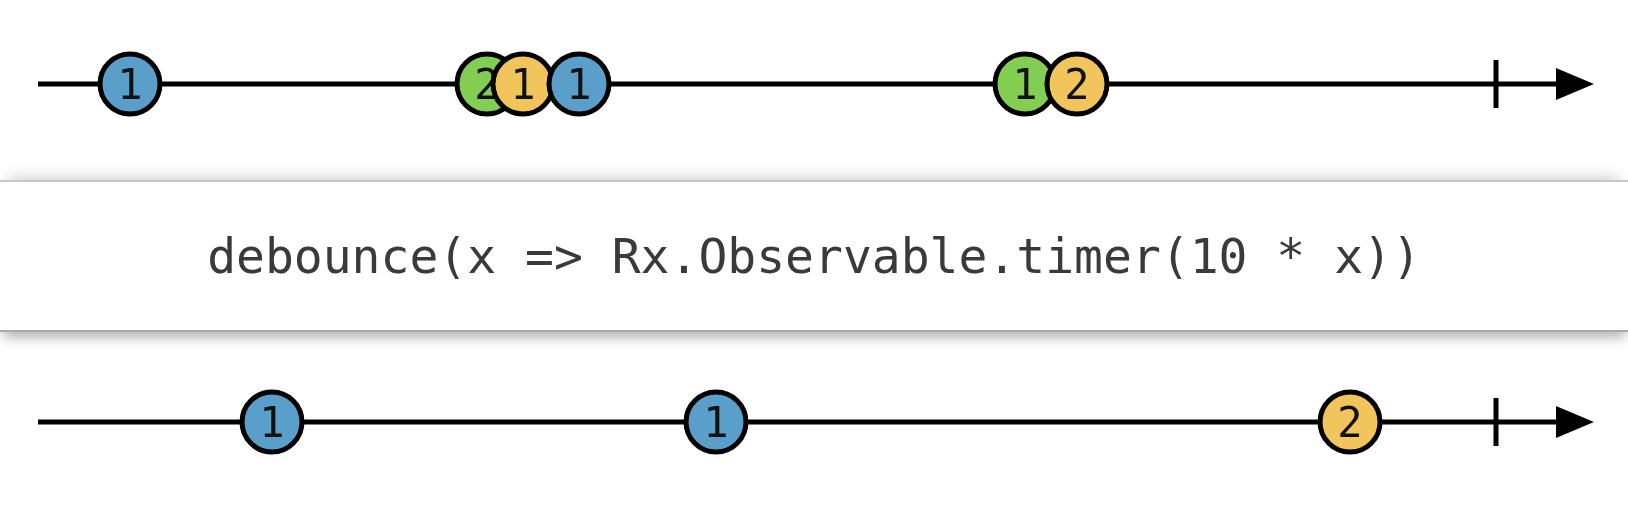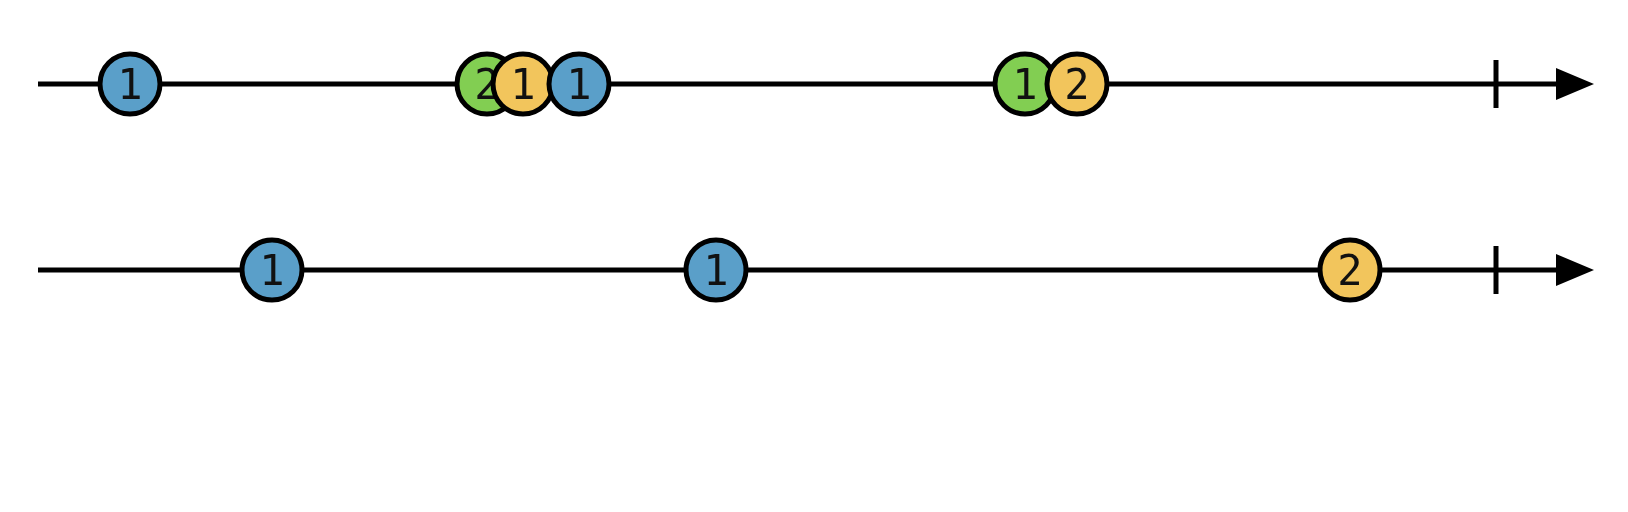--- a/index.html
+++ b/index.html
@@ -79,20 +79,23 @@
           <circle cx="1025" cy="84" r="30" fill="#82ce52" stroke="#000000" stroke-width="5"></circle>
           <text x="1025" y="99" text-anchor="middle" font-family="&quot;DejaVu Sans Mono&quot;, monospace" font-size="42" fill="#111111">1</text>
         </g>
         <g class="marble">
           <circle cx="1077" cy="84" r="30" fill="#f2c55c" stroke="#000000" stroke-width="5"></circle>
           <text x="1077" y="99" text-anchor="middle" font-family="&quot;DejaVu Sans Mono&quot;, monospace" font-size="42" fill="#111111">2</text>
         </g>
       </svg>
   </section>
 
+  <section class="operator-box">
+    <code class="operator-code">debounce(x =&gt; Rx.Observable.timer(10 * x))</code>
+  </section>
 
   <section class="stream-section">
     <svg viewBox="0 0 1628 180">
         <line x1="38" y1="90" x2="1558" y2="90" stroke="#000000" stroke-width="5"></line>
         <line x1="1496" y1="66" x2="1496" y2="114" stroke="#000000" stroke-width="5" class="complete-tick"></line>
         <polygon points="1594,90 1556,74 1556,106" fill="#000000"></polygon>
         <g class="marble">
           <circle cx="272" cy="90" r="30" fill="#5a9fc9" stroke="#000000" stroke-width="5"></circle>
           <text x="272" y="105" text-anchor="middle" font-family="&quot;DejaVu Sans Mono&quot;, monospace" font-size="42" fill="#111111">1</text>
         </g>

